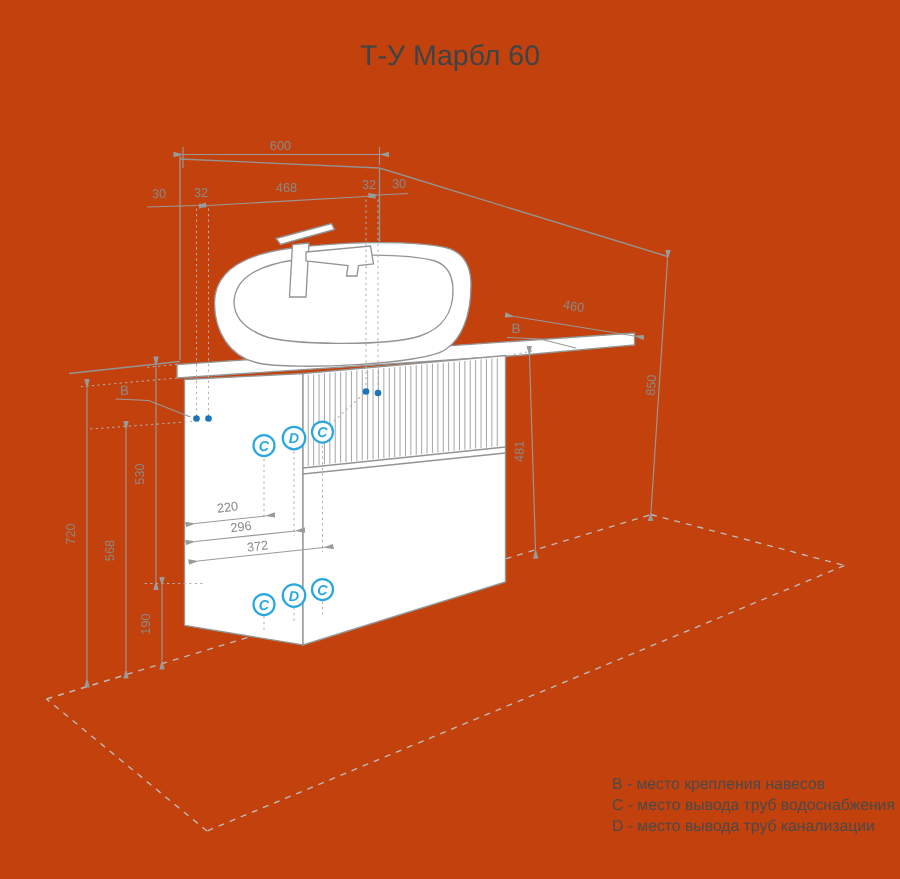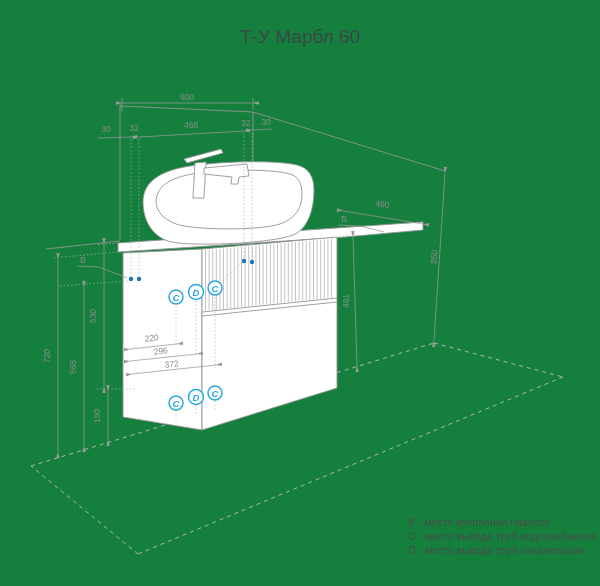--- a/index.html
+++ b/index.html
@@ -1,16 +1,16 @@
 <!DOCTYPE html>
 <html><head>
 <meta charset="utf-8">
 <style>
   html,body{margin:0;padding:0;background:#ffffff;}
-  .page{position:relative;width:600px;height:586px;background:#15803d;overflow:hidden;
+  .page{position:relative;width:600px;height:586px;background:#c2410c;overflow:hidden;
         font-family:"Liberation Sans", sans-serif;}
   svg{position:absolute;left:0;top:0;}
   .title-text{font-size:19px;font-weight:500;fill:#3d4449;}
   .dim-text{font-size:8.5px;fill:#8a8a8a;}
   .b-text{font-size:9px;fill:#8a8a8a;}
   .legend-text{font-size:10.5px;fill:#4a4a4a;}
   .marker-letter{font-size:9.5px;font-weight:bold;font-style:italic;fill:#2BA7E0;}
   .obj{stroke:#949494;stroke-width:0.9;fill:none;}
   .objfill{stroke:#949494;stroke-width:0.9;fill:#ffffff;}
   .dim{stroke:#9a9a9a;stroke-width:0.75;fill:none;}

